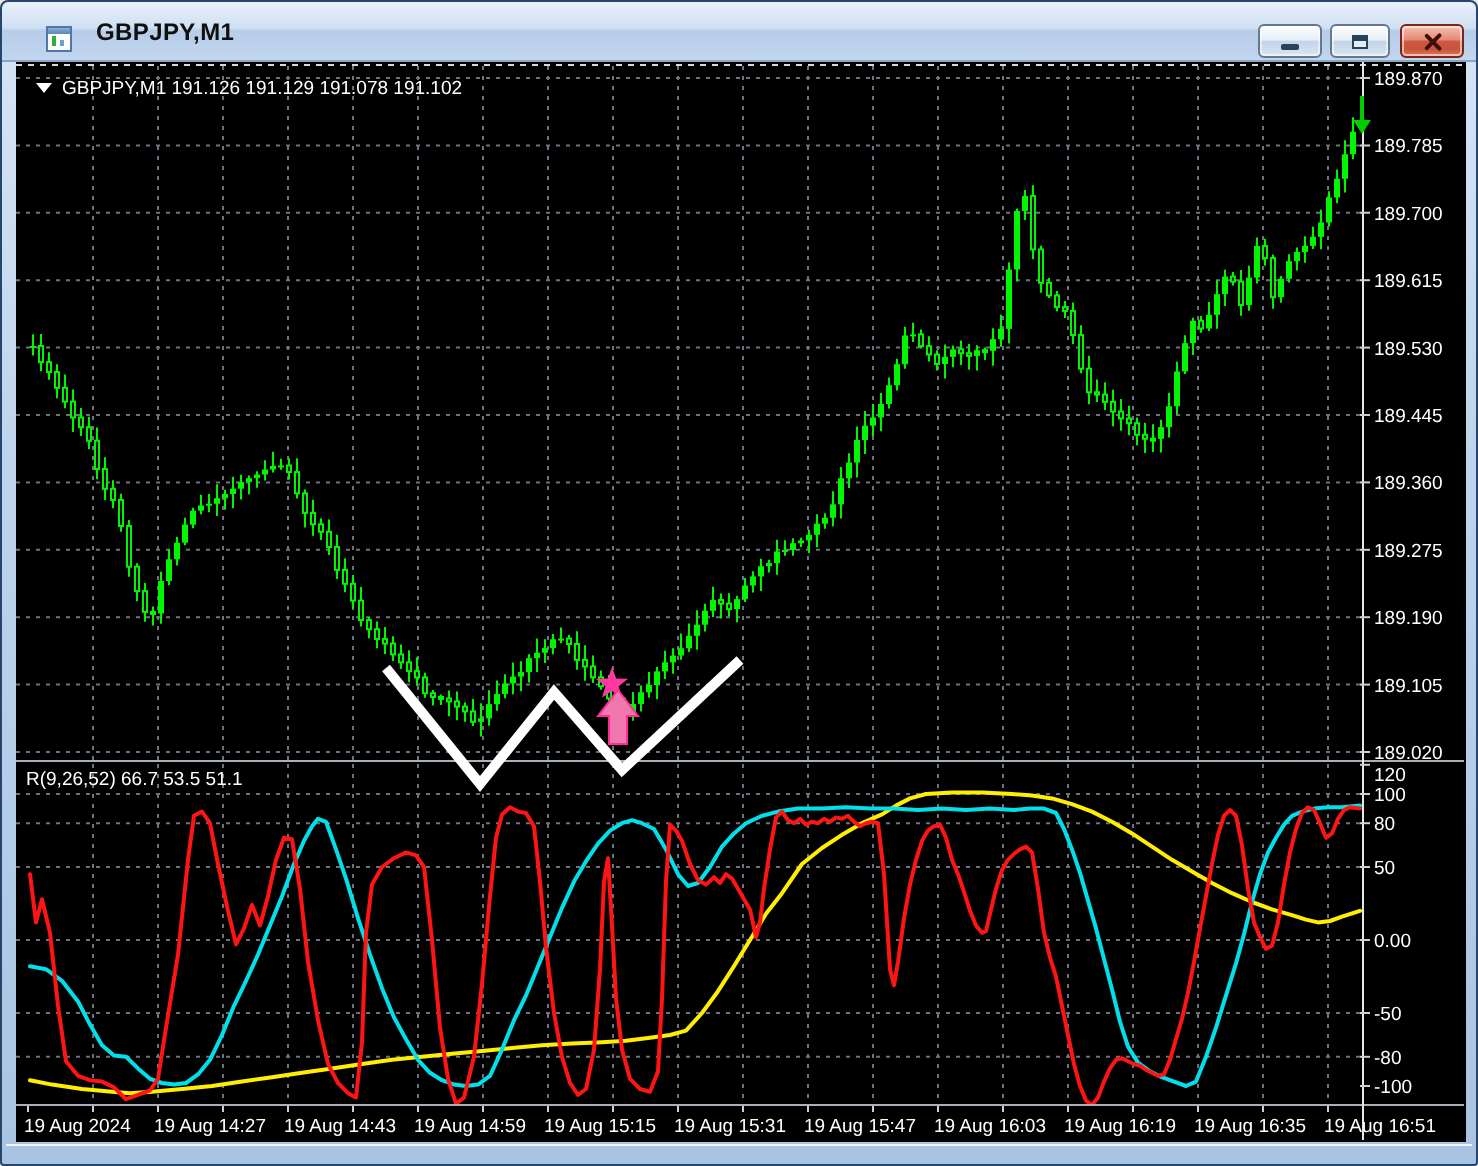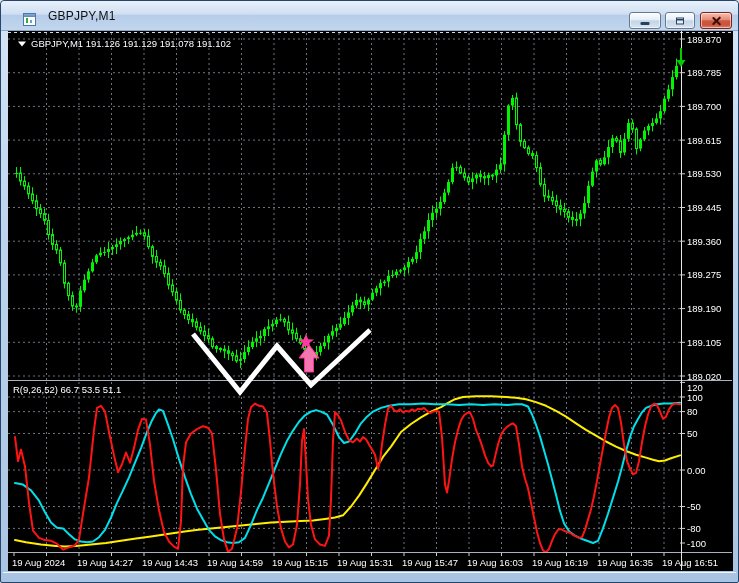--- a/index.html
+++ b/index.html
@@ -8,21 +8,21 @@
     border:1px solid #26456b;border-radius:4px 4px 2px 2px;overflow:hidden;
     font-family:"Liberation Sans",sans-serif;}
   .titlebar{position:absolute;left:0;top:0;right:0;height:29px;
     background:linear-gradient(180deg,#e9f1fb 0%,#cfdff2 45%,#b6cce8 50%,#c2d6ee 100%);
     border-bottom:1px solid #8aa6c7;border-radius:4px 4px 0 0;}
   .app-icon{position:absolute;left:22px;top:12px;width:13px;height:13px;background:#fdfdfd;
     border:1px solid #4f78a8;box-sizing:border-box;}
   .app-icon .ic-top{position:absolute;left:0;top:0;right:0;height:3px;background:linear-gradient(180deg,#89aed6,#5d87b8);}
   .app-icon .ic-b1{position:absolute;left:2px;bottom:2px;width:2px;height:5px;background:#2fae3a;}
   .app-icon .ic-b2{position:absolute;left:6px;bottom:2px;width:2px;height:3px;background:#6aa0d0;}
-  .title{position:absolute;left:47px;top:8px;font-size:12px;color:#101010;letter-spacing:.2px;}
+  .title{position:absolute;left:47px;top:8px;font-size:12px;color:#101010;letter-spacing:.2px;font-weight:bold;}
   .controls{position:absolute;left:628px;top:11px;display:flex;}
   .btn{width:30px;height:15px;margin-right:4px;border:1px solid #64788e;border-radius:3px;position:relative;
     background:linear-gradient(180deg,#fdfeff 0%,#e4eef8 46%,#c3d4e6 52%,#d8e5f2 100%);
     box-shadow:inset 0 0 0 1px rgba(255,255,255,.55);cursor:default;}
   .btn.restore{width:28px;margin-right:5px;}
   .btn.close{width:30px;border-color:#7e2417;
     background:linear-gradient(180deg,#f7c0b2 0%,#e58a75 45%,#cd5740 52%,#c8543e 78%,#dd7a5e 100%);}
   .g-min{position:absolute;left:50%;bottom:3px;transform:translateX(-50%);width:9px;height:3px;background:#29425c;border-radius:1px;}
   .g-restore{position:absolute;left:50%;top:50%;transform:translate(-50%,-50%);width:8px;height:7px;
     border:1px solid #29425c;box-shadow:inset 0 2px 0 #29425c;background:rgba(255,255,255,.55);box-sizing:border-box;}

